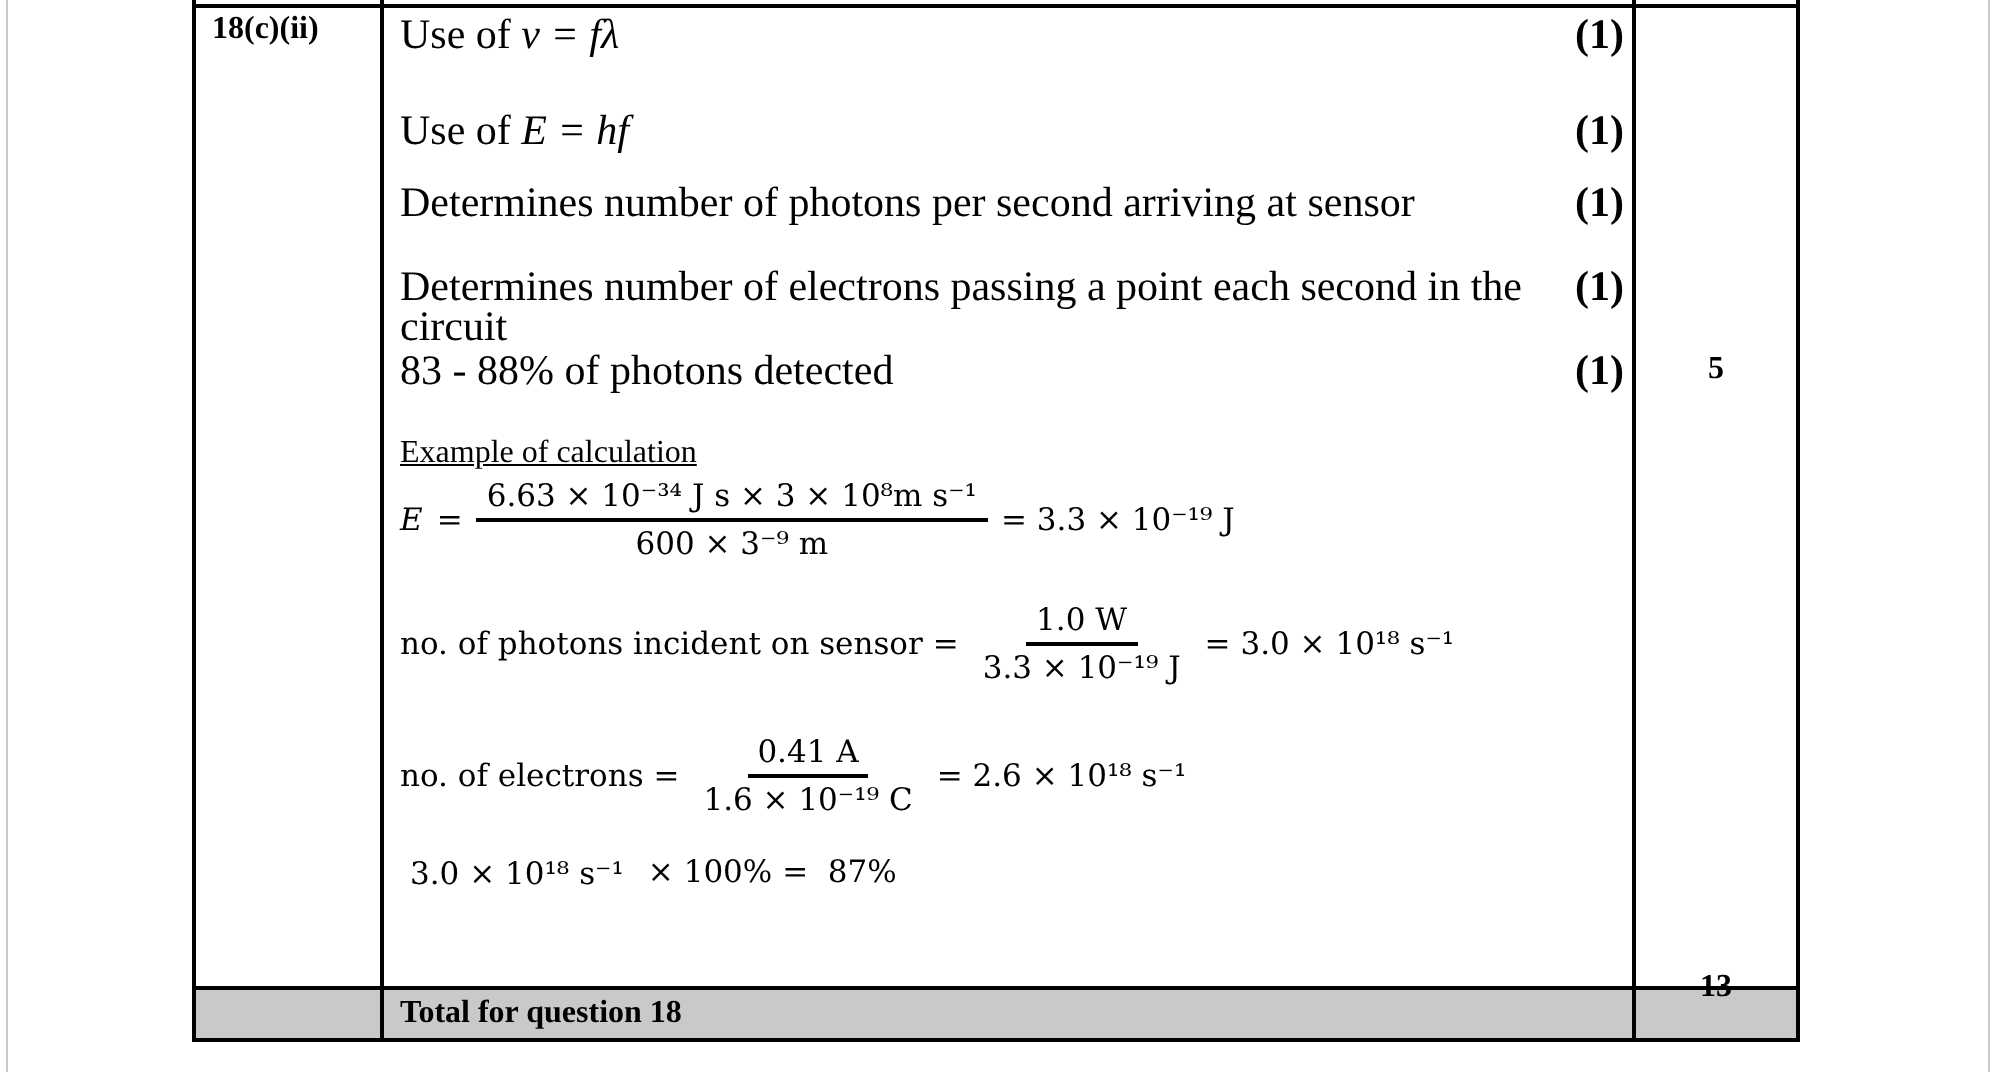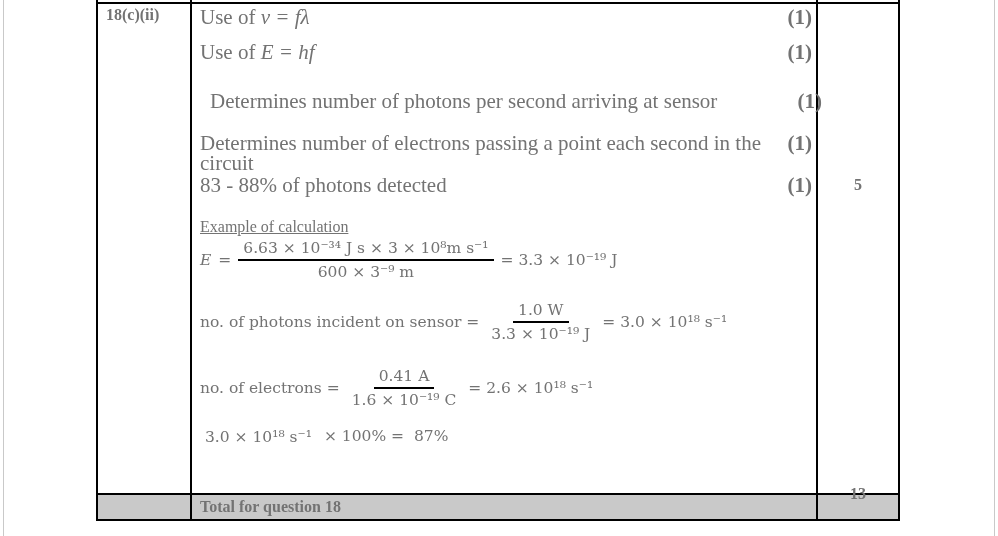--- a/index.html
+++ b/index.html
@@ -1,37 +1,37 @@
 <!DOCTYPE html>
 <html><head>
 <meta charset="utf-8">
 <style>
   html,body { margin:0; padding:0; background:#ffffff; }
   .page {
     position:relative; width:998px; height:536px; background:#ffffff;
-    font-family:"Liberation Serif", serif; color:#737373; overflow:hidden;
+    font-family:"Liberation Serif", serif; color:#000000; overflow:hidden;
   }
   .page-edge { position:absolute; top:0; width:1px; height:536px; background:#c9c9c9; }
   .edge-left  { left:3px; }
   .edge-right { left:994px; }
 
   
   .vline { position:absolute; top:0; width:2px; height:521px; background:#000; }
   .v1 { left:96px; } .v2 { left:190px; } .v3 { left:816px; } .v4 { left:898px; }
   .hline { position:absolute; left:96px; width:804px; height:2px; background:#000; }
   .h-top { top:2px; } .h-mid { top:493px; } .h-bot { top:519px; }
   .gray-band { position:absolute; left:96px; top:493px; width:804px; height:28px; background:#c9c9c9; }
 
   .qnum { position:absolute; left:106px; top:6px; font-size:16px; font-weight:bold; }
 
   .mark-row {
     position:absolute; left:200px; width:612px; display:flex;
     justify-content:space-between; font-size:21px; line-height:20px;
   }
-  .r1 { top:7px; } .r2 { top:42px; } .r3 { top:91px;margin-left:10px; } .r4 { top:133px;font-family:Liberation Serif, serif; } .r5 { top:175px; }
+  .r1 { top:7px; } .r2 { top:55px; } .r3 { top:91px; } .r4 { top:133px;font-family:Liberation Serif, serif; } .r5 { top:175px; }
   .mark { font-weight:bold; }
   .mvar { font-style:italic; }
 
   .col3-val {
     position:absolute; left:817px; width:82px; text-align:center;
     font-size:16px; font-weight:bold; line-height:20px;
   }
   .total5 { top:175px; } .total13 { top:484px; }
 
   .ex-heading { position:absolute; left:200px; top:218px; font-size:16px; text-decoration:underline; }

